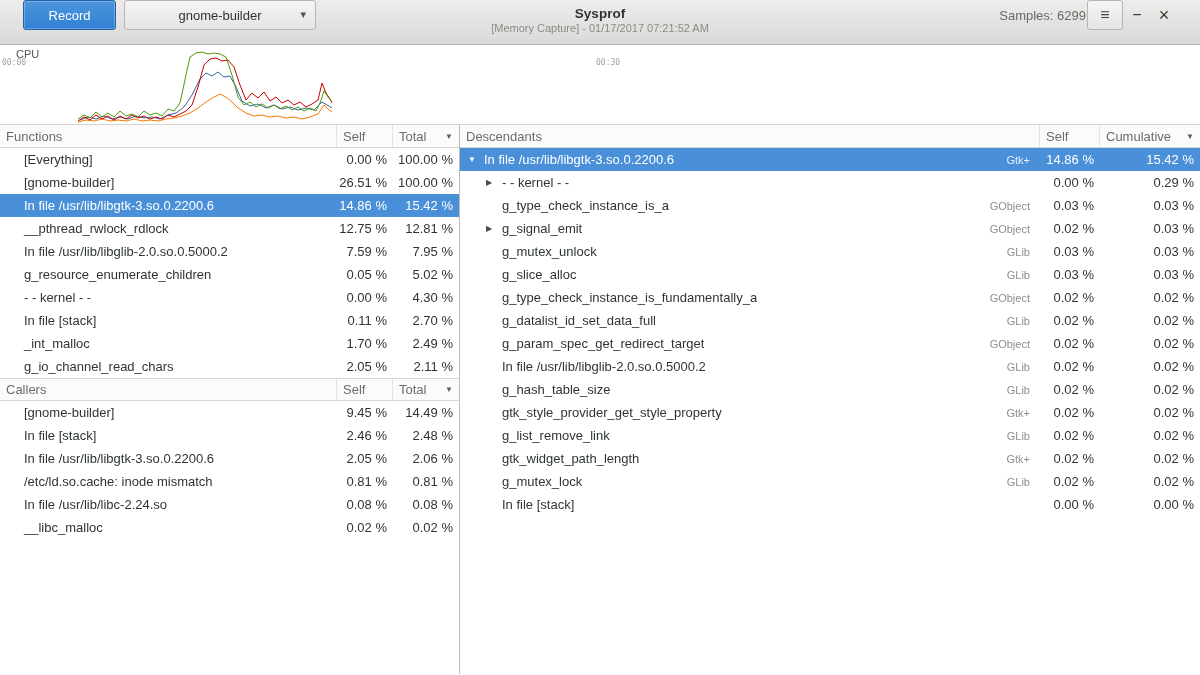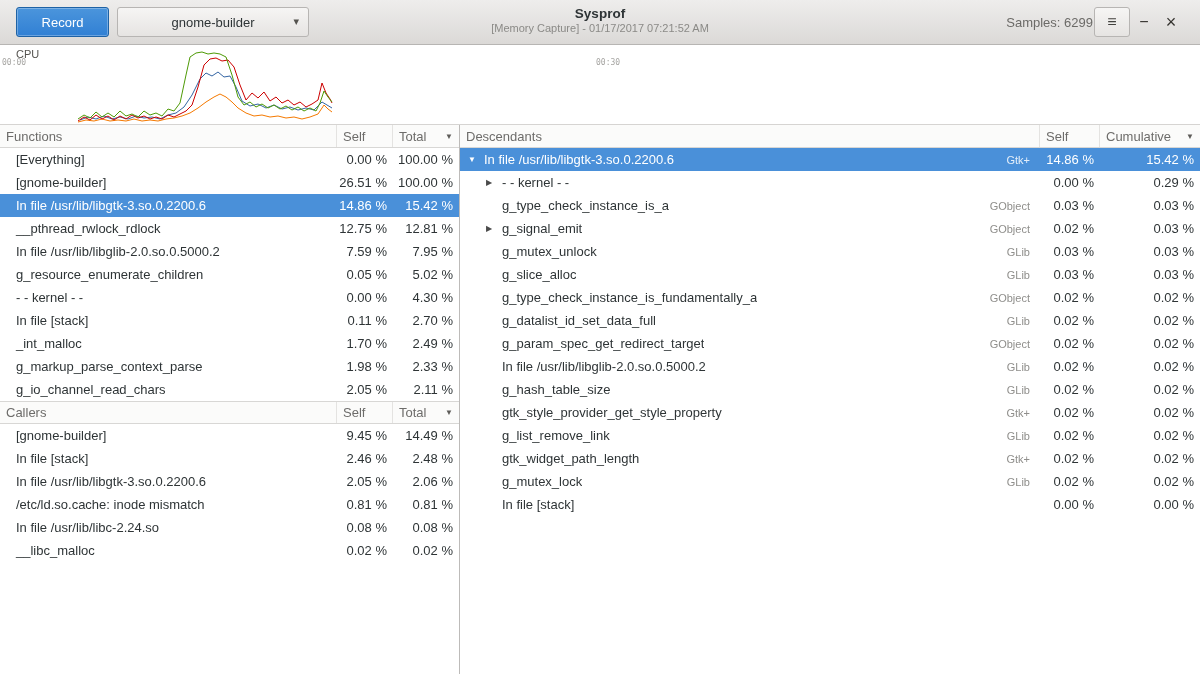--- a/index.html
+++ b/index.html
@@ -1,21 +1,21 @@
 <!DOCTYPE html>
 <html><head>
 <meta charset="utf-8">
 <style>
   * { box-sizing: border-box; margin: 0; padding: 0; }
   html,body { width:1200px; height:675px; overflow:hidden; }
   body { font-family:"Liberation Sans", sans-serif; background:#fff; color:#2e3436; }
 
   
   .titlebar {
-    height:45px; display:flex; align-items:center; gap:8px; padding:0 16px;
+    height:45px; display:flex; align-items:flex-start; gap:8px; padding:0 23px;
     background:linear-gradient(to bottom,#eeedec,#dbd9d7);
     border-bottom:1px solid #b7b5b3; position:relative;
   }
   .btn {
     height:30px; border:1px solid #b7b5b3; border-radius:3px;
     background:linear-gradient(to bottom,#f6f5f4,#e6e4e2);
     font-size:13px; color:#2e3436; display:flex; align-items:center; justify-content:center;
     cursor:default;
   }
   .record-btn {
@@ -60,21 +60,21 @@
   .hcell { display:flex; align-items:center; padding:0 6px; border-right:1px solid #e4e3e1;
            overflow:hidden; white-space:nowrap; }
   .hcell:last-child { border-right:none; }
   .hcell .sort { margin-left:auto; font-size:8px; color:#5e5c59; padding-left:4px; }
   .thead.mid { border-top:1px solid #d8d7d5; }
 
   .rows { flex:none; }
   .trow { height:23px; display:grid; align-items:center; font-size:13px; color:#2e3436; }
   .trow.selected { background:#4a90d9; color:#fff; }
   .cell { overflow:hidden; white-space:nowrap; }
-  .cell.name { padding-left:16px; }
+  .cell.name { padding-left:24px; }
   .cell.num { text-align:right; padding-right:6px; }
 
   .cell.tree { display:flex; align-items:center; }
   .expander { width:16px; flex:none; font-size:8px; color:#4a4a4a; text-align:left; }
   .trow.selected .expander { color:#fff; }
   .fname { overflow:hidden; white-space:nowrap; }
   .lib { margin-left:auto; font-size:11px; color:#8f8e8b; padding-right:10px; flex:none; }
   .trow.selected .lib { color:rgba(255,255,255,.85); }
 </style>
 </head>
@@ -170,25 +170,20 @@
           <div class="cell name">In file [stack]</div>
           <div class="cell num">0.11 %</div>
           <div class="cell num">2.70 %</div>
         </div>
         <div class="trow grid-l">
           <div class="cell name">_int_malloc</div>
           <div class="cell num">1.70 %</div>
           <div class="cell num">2.49 %</div>
         </div>
         <div class="trow grid-l">
-          <div class="cell name">g_markup_parse_context_parse</div>
-          <div class="cell num">1.98 %</div>
-          <div class="cell num">2.33 %</div>
-        </div>
-        <div class="trow grid-l">
           <div class="cell name">g_io_channel_read_chars</div>
           <div class="cell num">2.05 %</div>
           <div class="cell num">2.11 %</div>
         </div>
       </div>
 
     <div class="thead grid-l mid">
       <div class="hcell">
         <span>Callers</span>
       </div>

